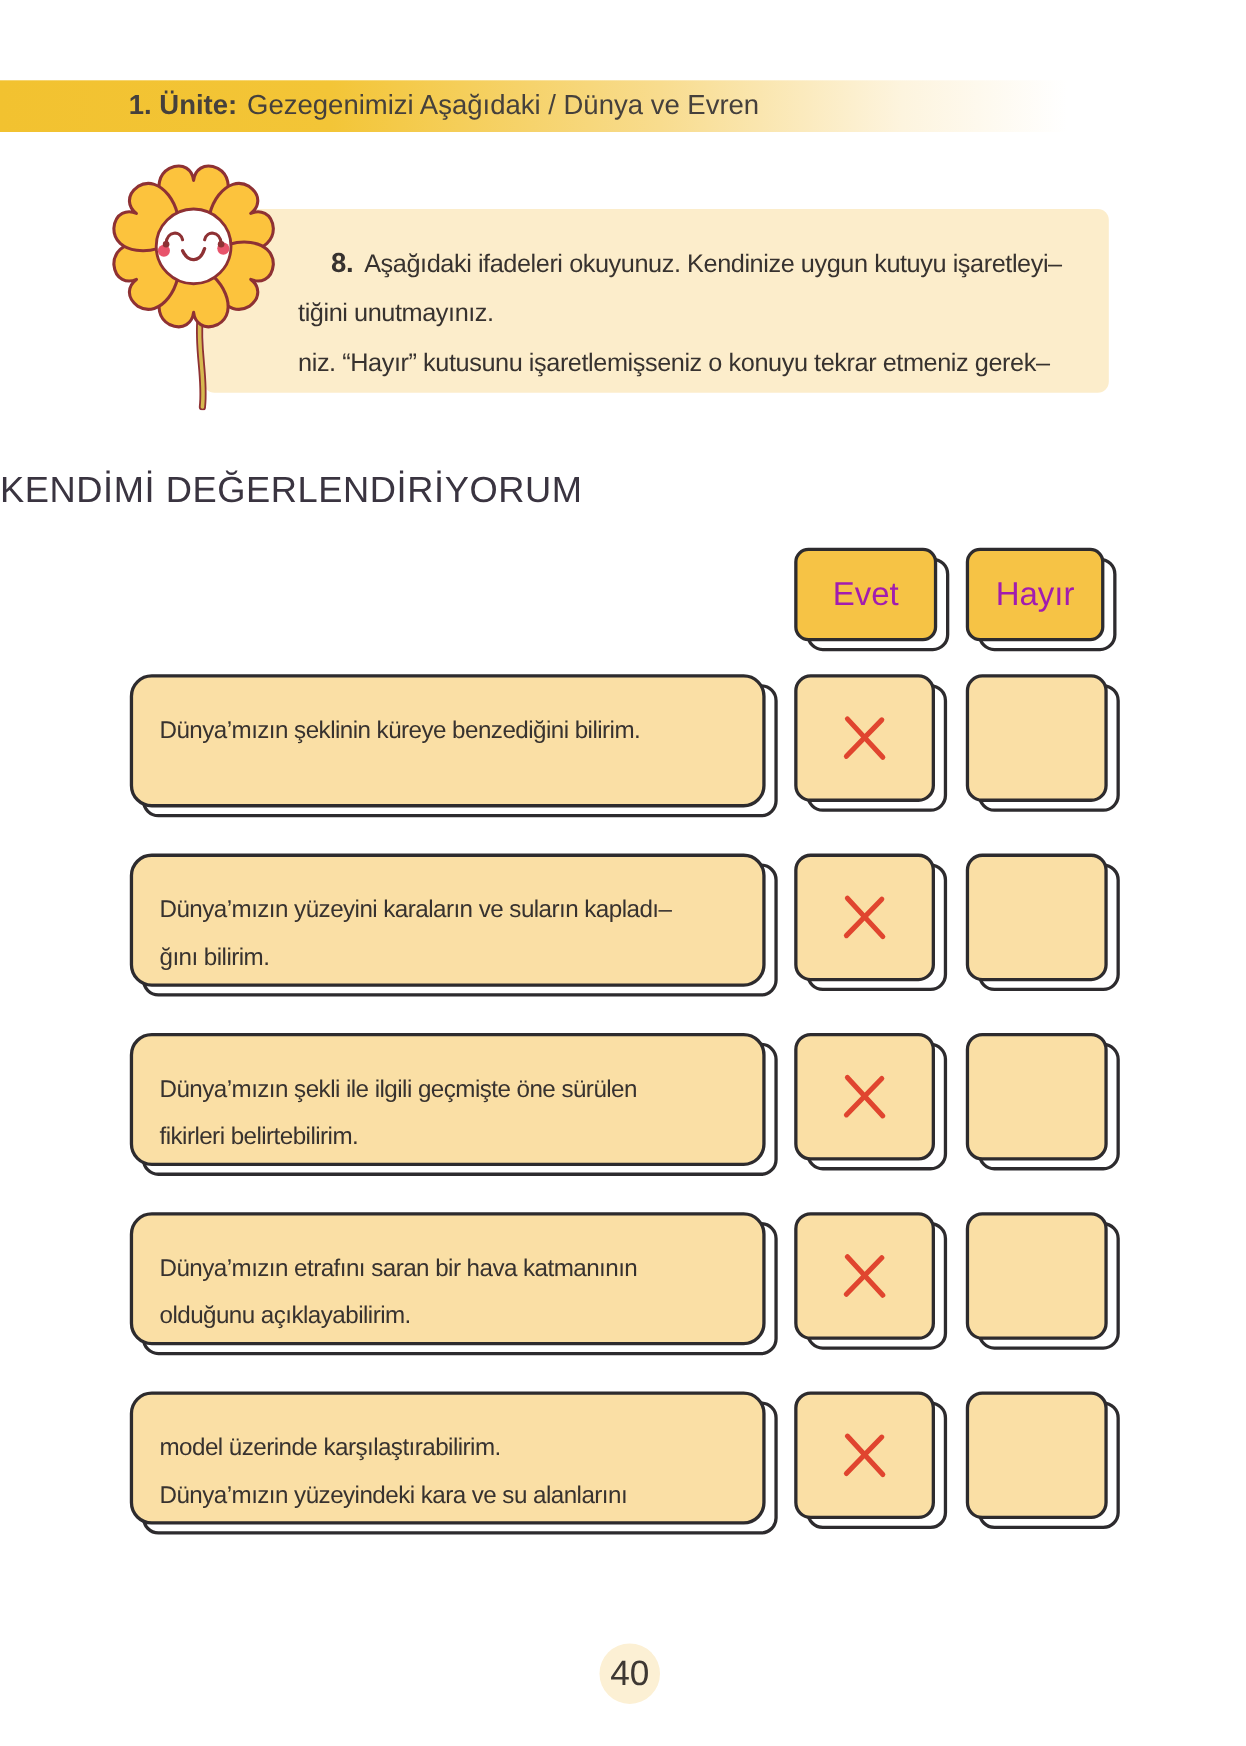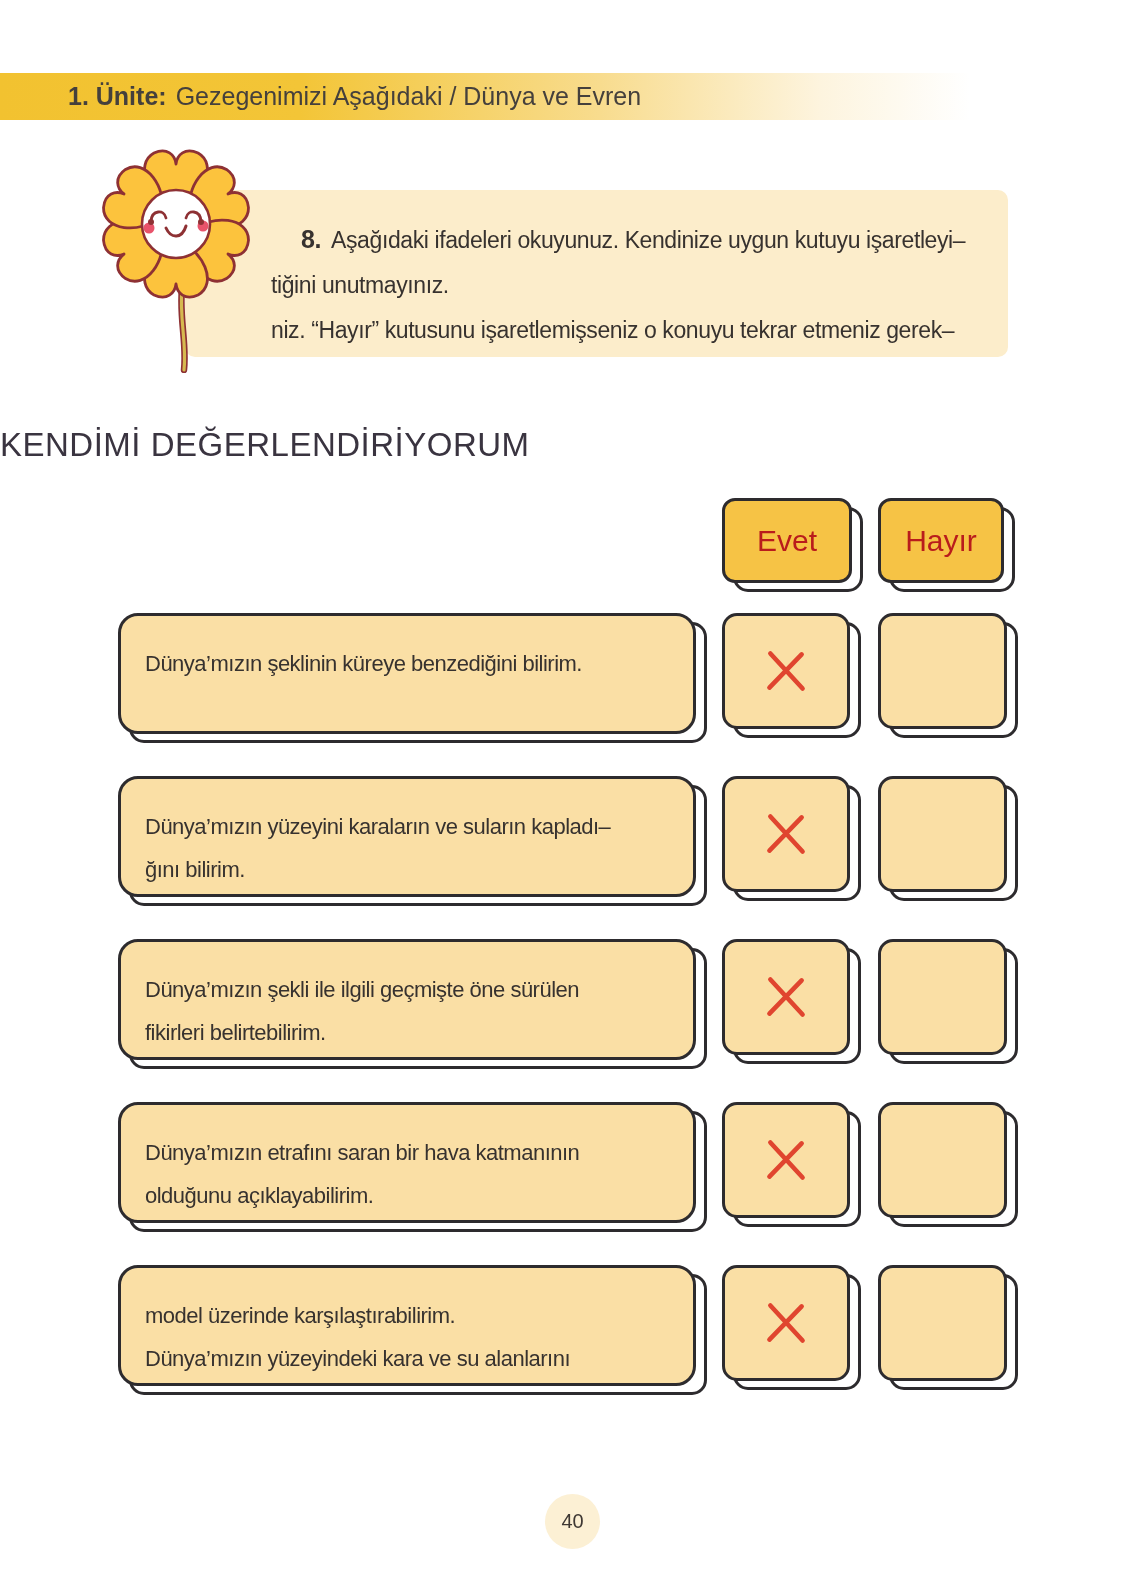--- a/index.html
+++ b/index.html
@@ -12,21 +12,21 @@
     position:relative; width:1133px; height:1587px; background:#fff;
     overflow:hidden; font-family:"Liberation Sans", sans-serif; color:var(--ink);
     margin:0 auto;
   }
   
   .band{
     position:absolute; left:0; top:73px; width:1000px; height:47px;
     background:linear-gradient(to right,#F2C230 0%,#F3C537 30%,#F8DC8E 60%,#FDF4DE 82%,#ffffff 97%);
     line-height:47px; font-size:25px; color:#45403C; white-space:nowrap;
   }
-  .band .unit-label{font-weight:bold; margin-left:68px; margin-right:9px;}
+  .band .unit-label{font-weight:bold; margin-left:117px; margin-right:9px;}
   
   .mascot{position:absolute; left:100px; top:148px; width:160px; height:225px; z-index:3;}
   
   .instruction-box{
     position:absolute; left:185px; top:190px; width:823px; height:167px;
     background:var(--cream); border-radius:10px; z-index:1;
   }
   .ins-text{padding:27px 10px 0 62px;}
   .ins-line{font-size:23px; line-height:45px; letter-spacing:-0.4px; white-space:nowrap; color:var(--ink);margin-left:24px;}
   .ins-indent{text-indent:30px;}
@@ -44,36 +44,36 @@
   }
   .face{
     position:absolute; left:0; top:0; width:100%; height:100%; box-sizing:border-box;
     background:var(--card); border:3.5px solid var(--outline); border-radius:15px;
   }
   .hdr-evet{left:722px; top:498px; width:130px; height:85px;}
   .hdr-hayir{left:878px; top:498px; width:126px; height:85px;}
   .hdr .face{
     background:var(--header-fill); border-radius:13px;
     display:flex; align-items:center; justify-content:center;
-    font-size:30px; color:#b91c1c;
+    font-size:30px; color:#a21caf;
   }
   
   #rows{position:absolute; left:0; top:613px; width:100%;}
   .row{position:relative; height:163px;}
   .statement-stack{left:118px; top:0; width:578px; height:121px;}
   .statement-stack .face{border-radius:20px; padding:26px 16px 0 24px; font-size:22px; line-height:43px; letter-spacing:-0.5px; white-space:nowrap;}
   .check-evet{left:722px; top:0; width:128px; height:116px;}
   .check-hayir{left:878px; top:0; width:129px; height:116px;}
   .checkbox .face{display:flex; align-items:center; justify-content:center;}
   
   .page-circle{
     position:absolute; left:545px; top:1494px; width:55px; height:55px;
     border-radius:50%; background:var(--circle-bg);
     display:flex; align-items:center; justify-content:center;
-    font-size:20px; color:#3E3833;
+    font-size:32px; color:#3E3833;
   }
 </style>
 </head>
 <body>
 
 <div class="page">
 
   <div class="band">
     <span class="unit-label">1. Ünite:</span><span>Gezegenimizi Aşağıdaki / Dünya ve Evren</span>
   </div>

